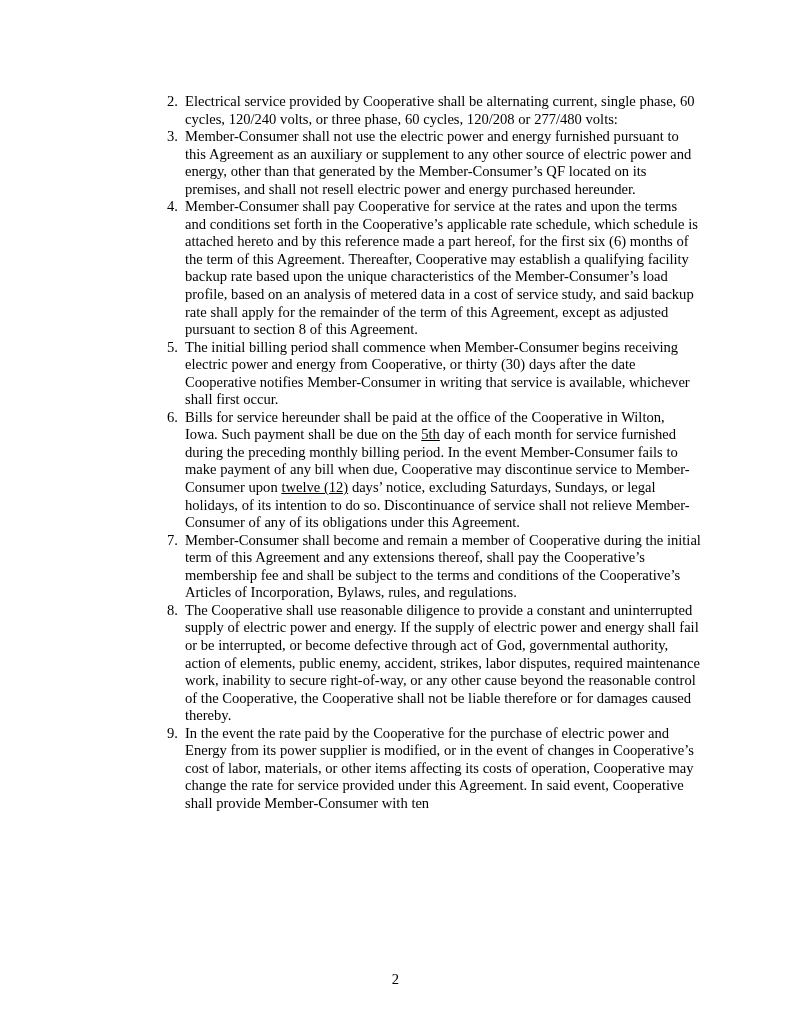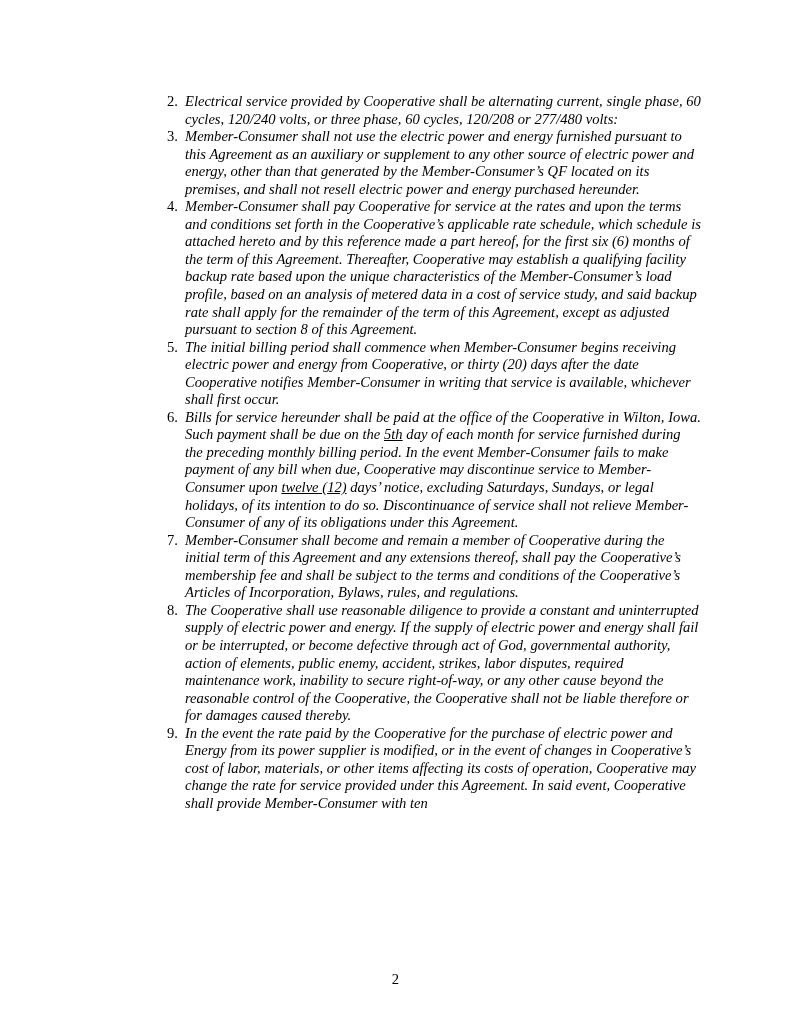--- a/index.html
+++ b/index.html
@@ -45,21 +45,20 @@
     position: absolute;
     left: 0;
     top: 0;
     width: 17px;
     text-align: right;
     font-size: 14.6px;
     line-height: 17.55px;
   }
   .clause-body {
     display: block;
-    font-style: italic;
   }
   .u {
     text-decoration: underline;
   }
   .page-number {
     position: absolute;
     left: 0;
     top: 971px;
     width: 791px;
     text-align: center;
@@ -80,21 +79,21 @@
         <li>
           <span class="clause-num">3.</span>
           <span class="clause-body">Member-Consumer shall not use the electric power and energy furnished pursuant to this Agreement as an auxiliary or supplement to any other source of electric power and energy, other than that generated by the Member-Consumer’s QF located on its premises, and shall not resell electric power and energy purchased hereunder.</span>
         </li>
         <li>
           <span class="clause-num">4.</span>
           <span class="clause-body">Member-Consumer shall pay Cooperative for service at the rates and upon the terms and conditions set forth in the Cooperative’s applicable rate schedule, which schedule is attached hereto and by this reference made a part hereof, for the first six (6) months of the term of this Agreement.  Thereafter, Cooperative may establish a qualifying facility backup rate based upon the unique characteristics of the Member-Consumer’s load profile, based on an analysis of metered data in a cost of service study, and said backup rate shall apply for the remainder of the term of this Agreement, except as adjusted pursuant to section 8 of this Agreement.</span>
         </li>
         <li>
           <span class="clause-num">5.</span>
-          <span class="clause-body">The initial billing period shall commence when Member-Consumer begins receiving electric power and energy from Cooperative, or thirty (20) days after the date Cooperative notifies Member-Consumer in writing that service is available, whichever shall first occur.</span>
+          <span class="clause-body">The initial billing period shall commence when Member-Consumer begins receiving electric power and energy from Cooperative, or thirty (30) days after the date Cooperative notifies Member-Consumer in writing that service is available, whichever shall first occur.</span>
         </li>
         <li>
           <span class="clause-num">6.</span>
           <span class="clause-body"><span>Bills for service hereunder shall be paid at the office of the Cooperative in Wilton, Iowa.  Such payment shall be due on the </span><span class="u">5th</span><span> day of each month for service furnished during the preceding monthly billing period.  In the event Member-Consumer fails to make payment of any bill when due, Cooperative may discontinue service to Member-Consumer upon </span><span class="u">twelve (12)</span><span> days’ notice, excluding Saturdays, Sundays, or legal holidays, of its intention to do so. Discontinuance of service shall not relieve Member-Consumer of any of its obligations under this Agreement.</span></span>
         </li>
         <li>
           <span class="clause-num">7.</span>
           <span class="clause-body">Member-Consumer shall become and remain a member of Cooperative during the initial term of this Agreement and any extensions thereof, shall pay the Cooperative’s membership fee and shall be subject to the terms and conditions of the Cooperative’s Articles of Incorporation, Bylaws, rules, and regulations.</span>
         </li>
         <li>

